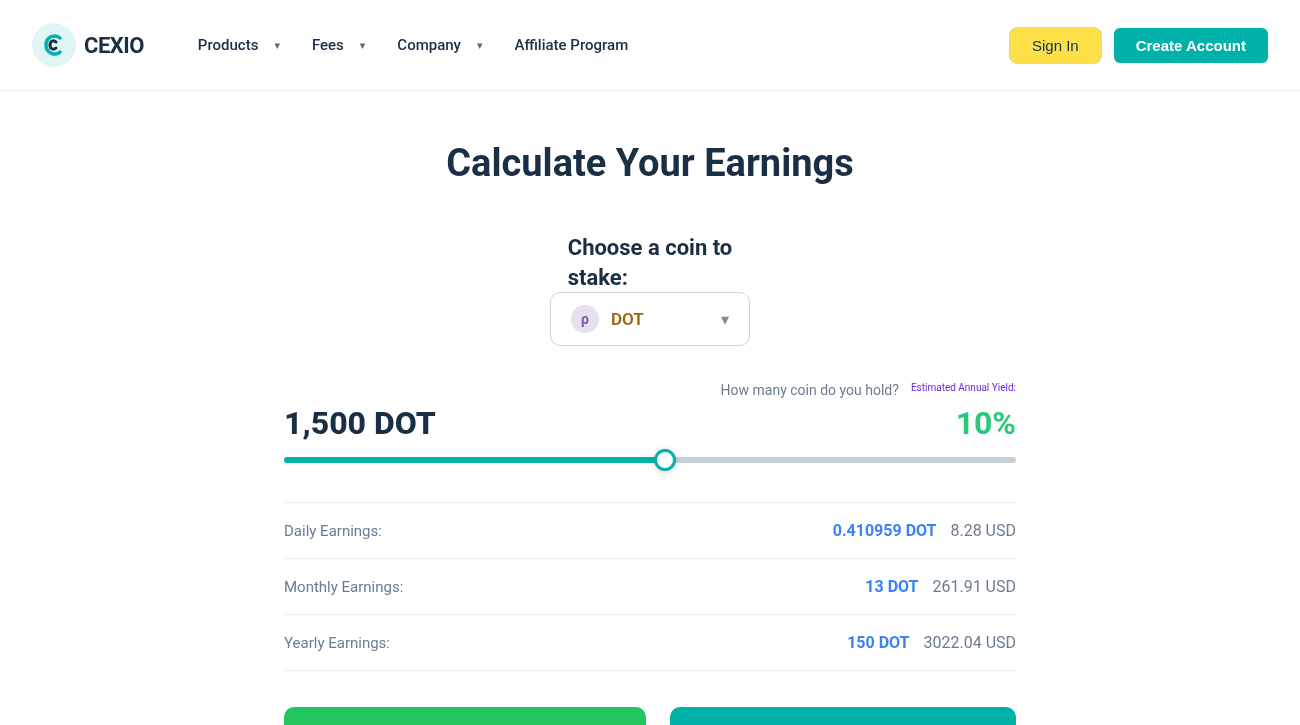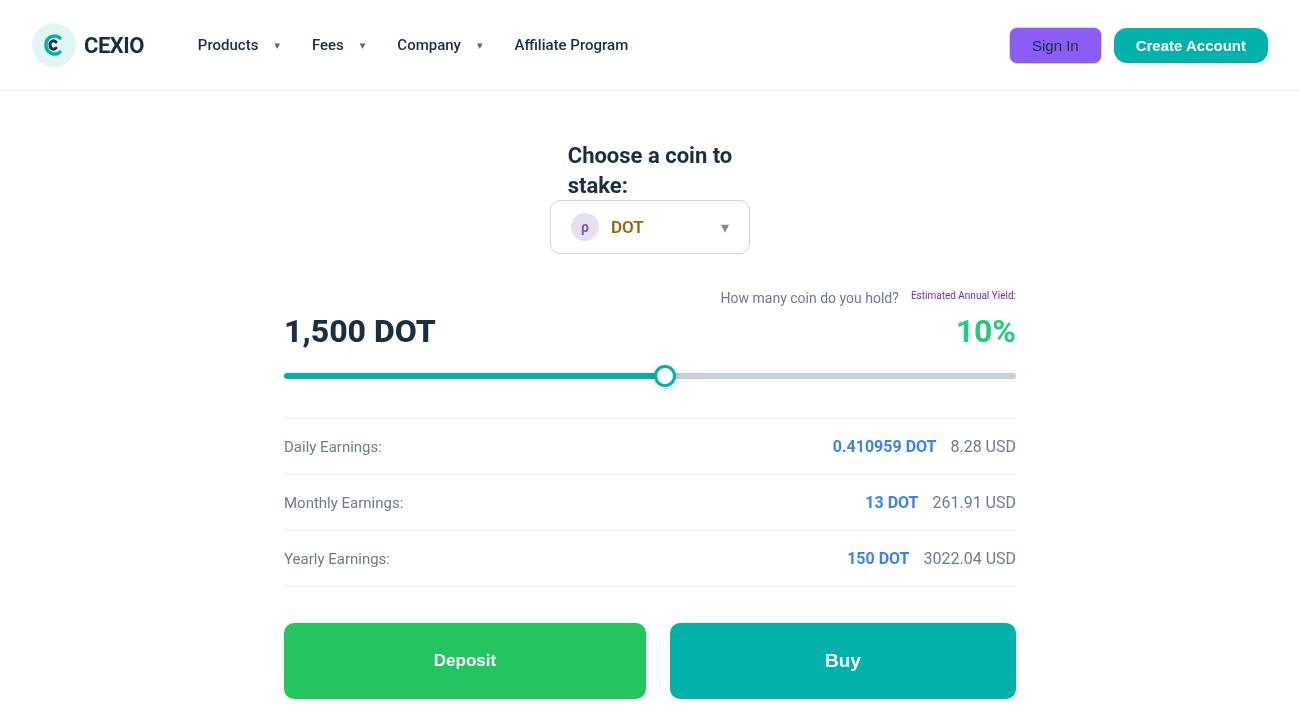--- a/index.html
+++ b/index.html
@@ -20,25 +20,25 @@
       display: flex; align-items: center; gap: 16px;
       padding: 8px 14px; font-size: 15px; font-weight: 500;
       color: #1a2e44; cursor: pointer; border-radius: 6px;
       text-decoration: none;
     }
     .chevron { font-size: 11px; color: #666; }
 
     .nav-actions { display: flex; align-items: center; gap: 12px; }
     .btn-signin {
       padding: 9px 22px; border: 1.5px solid #cdd4db; border-radius: 8px;
-      background: #8b5cf6; font-size: 15px; font-weight: 500; color: #1a2e44;
+      background: #fde047; font-size: 15px; font-weight: 500; color: #1a2e44;
       cursor: pointer;
     }
     .btn-create {
-      padding: 9px 22px; border: none; border-radius: 13px;
+      padding: 9px 22px; border: none; border-radius: 6px;
       background: #00b2a9; font-size: 15px; font-weight: 600; color: #fff;
       cursor: pointer;
     }
 
     
     .main { max-width: 780px; margin: 0 auto; padding: 50px 24px 60px; }
     .page-title {
       text-align: center; font-size: 38px; font-weight: 700;
       color: #1a2e44; margin-bottom: 48px;
     }
@@ -59,21 +59,21 @@
       font-size: 14px; font-weight: 700; color: #7b5ea7;
     }
     .coin-name { font-size: 17px; font-weight: 600; color: #a16207; flex: 1; }
     .dropdown-chevron { font-size: 16px; color: #888; }
 
     
     .slider-section { margin-bottom: 32px; }
     .slider-header { display: flex; justify-content: flex-end; align-items: flex-start; margin-bottom: 6px; gap: 12px; }
     .hold-label { font-size: 14px; color: #6b7c8f; }
     .yield-label { font-size: 10px; color: #6d28d9; text-align: right; }
-    .slider-values { display: flex; justify-content: space-between; align-items: baseline; margin-bottom: 16px; }
+    .slider-values { display: flex; justify-content: space-between; align-items: baseline; margin-bottom: 8px; }
     .hold-amount { font-size: 32px; font-weight: 800; color: #1a2e44; }
     .yield-percent { font-size: 32px; font-weight: 700; color: #28c97a; text-align: right; }
 
     
     .slider-wrapper { position: relative; height: 20px; display: flex; align-items: center; }
     .slider-track {
       width: 100%; height: 6px; border-radius: 3px;
       background: linear-gradient(to right, #00b2a9 0%, #00b2a9 52%, #c8d0d8 52%, #c8d0d8 100%);
       position: relative;
     }
@@ -156,20 +156,21 @@
     </a>
   </div>
 
   <div class="nav-actions">
     <button class="btn-signin">Sign In</button>
     <button class="btn-create">Create Account</button>
   </div>
 </nav>
 
 <main class="main">
+  <h1 class="page-title">Calculate Your Earnings</h1>
 
   <div class="row-choose">
     <div class="choose-label">
       <span>Choose a coin to</span><br>
       <span>stake:</span>
     </div>
     <div class="coin-dropdown">
       <div class="coin-icon">
         <span>ρ</span>
       </div>

